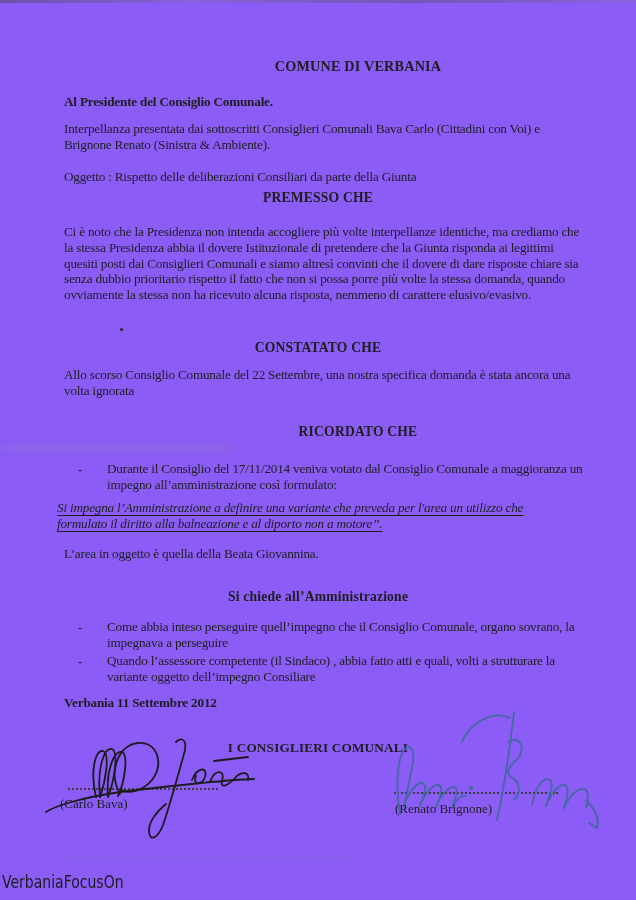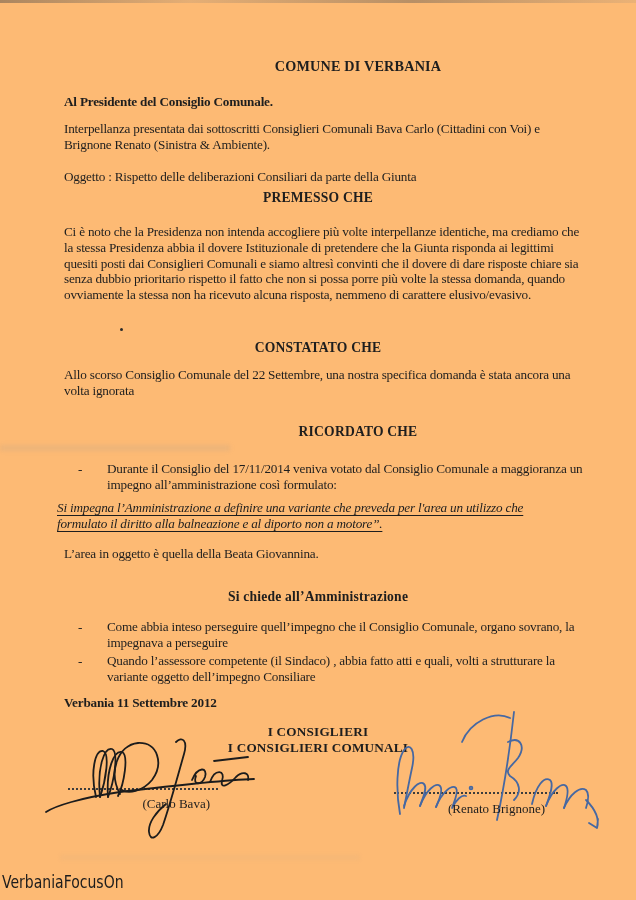--- a/index.html
+++ b/index.html
@@ -1,20 +1,20 @@
 <!DOCTYPE html>
 <html><head>
 <meta charset="utf-8">
 <style>
   html, body { margin: 0; padding: 0; background: #ffffff; }
   .page {
     position: relative;
     width: 636px;
     height: 900px;
-    background: #fdba74;
+    background: #8b5cf6;
     font-family: "Liberation Serif", serif;
     color: #1e1e1e;
     overflow: hidden;
     text-decoration: underline;
   }
   
   .edge-top {
     position: absolute; top: 0; left: 0; width: 100%; height: 3px;
     background: linear-gradient(90deg, rgba(70,70,70,.45), rgba(120,120,120,.18) 30%, rgba(80,80,80,.4) 65%, rgba(130,130,130,.15));
   }
@@ -32,21 +32,21 @@
   .bullet-row { position: absolute; left: 78px; width: 500px; }
   .bullet-row .dash { position: absolute; left: 0; top: 0; }
   .bullet-row .bullet-text { margin-left: 29px; width: 478px; }
   .quote {
     font-style: italic;
     text-decoration: underline;
     text-underline-offset: 2.5px;
   }
   .stray-dot { position: absolute; width: 3px; height: 3px; background: #2a2a2a; border-radius: 50%; }
   .sig-line { position: absolute; border-bottom: 2px dotted #3c3c3c; height: 0; }
-  .sig-label { position: absolute; text-align: right; font-size: 13px; }
+  .sig-label { position: absolute; text-align: left; font-size: 13px; }
   .sig-svg { position: absolute; left: 0; top: 695px; }
   .watermark {
     position: absolute; left: 2px; top: 872px;
     font-family: "DejaVu Sans", sans-serif;
     font-size: 17.5px; color: #1c1c1c; letter-spacing: 0px;
     transform: scaleX(0.8); transform-origin: left center;
   }
   path, circle { fill: none; stroke-linecap: round; stroke-linejoin: round; }
 </style>
 </head>
@@ -94,21 +94,20 @@
     <div class="bullet-text">Come abbia inteso perseguire quell’impegno che il Consiglio Comunale, organo sovrano, la impegnava a perseguire</div>
   </div>
 
   <div class="txt bullet-row" style="top:653px;">
     <span class="dash">-</span>
     <div class="bullet-text">Quando l’assessore competente (il Sindaco) , abbia fatto atti e quali, volti a strutturare la variante oggetto dell’impegno Consiliare</div>
   </div>
 
   <div class="txt b" style="top:695px; left:64px;">Verbania 11 Settembre 2012</div>
 
-  <div class="heading" style="top:724px; font-size:13.2px;">I CONSIGLIERI</div>
   <div class="heading" style="top:740px; font-size:13.2px;">I CONSIGLIERI COMUNALI</div>
 
   <div class="sig-line" style="top:788px; left:68px; width:150px;"></div>
   <div class="sig-line" style="top:792px; left:394px; width:164px;"></div>
 
   <svg class="sig-svg" width="636" height="165" viewBox="0 695 636 165">
     <g stroke-width="1.8" stroke="#1c1c1c">
       <path d="M46,812 C55,806 80,798 120,792 C170,786 225,780 254,779"></path>
       <path d="M96,797 C90,772 95,750 103,751 C110,753 106,780 100,797"></path>
       <path d="M100,797 C97,768 104,747 112,749 C119,752 114,782 108,797"></path>

